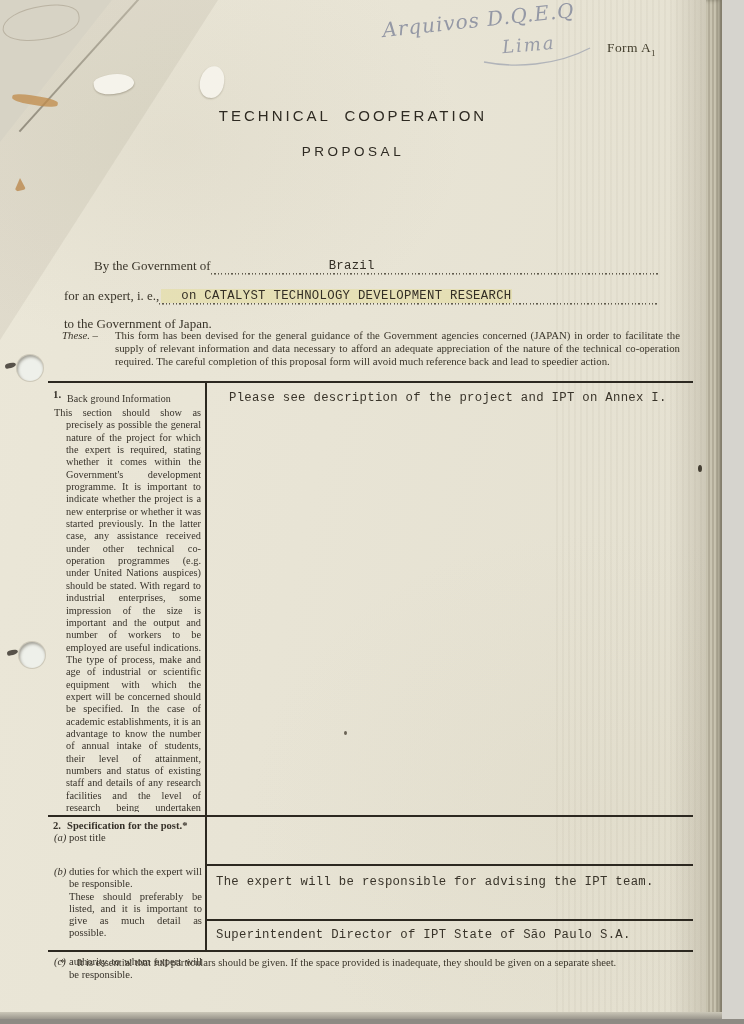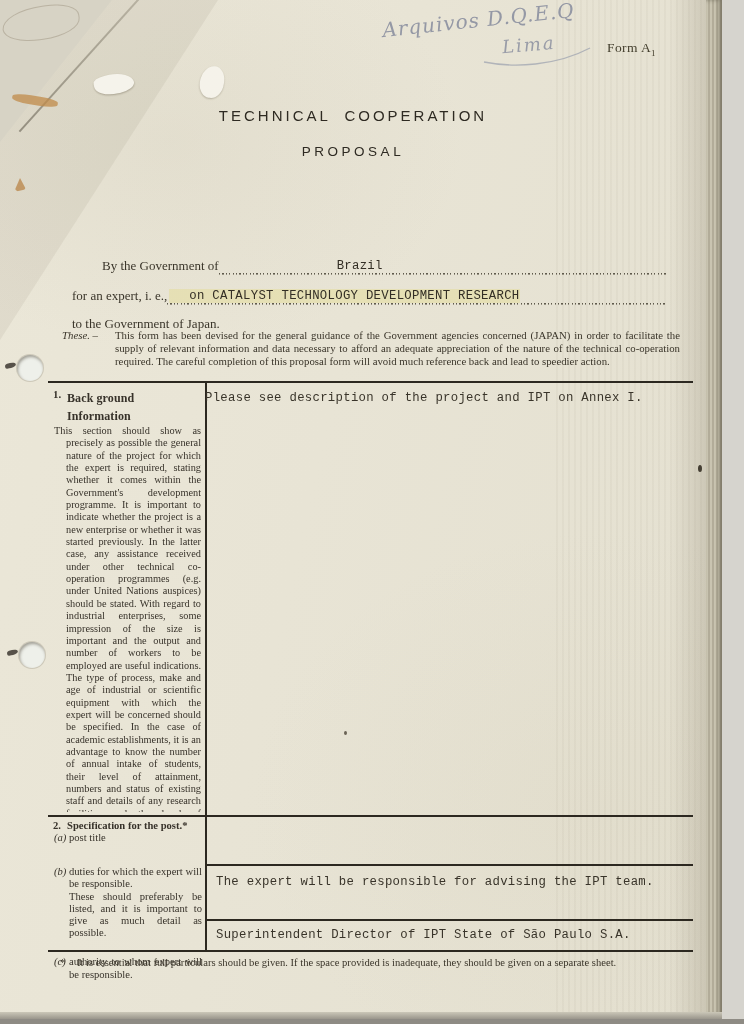--- a/index.html
+++ b/index.html
@@ -67,21 +67,21 @@
   .hw2 { left:502px; top:34px; font-size:18px; transform:rotate(-5deg); opacity:.8; letter-spacing:2px; }
   .flourish { position:absolute; left:478px; top:40px; }
 
   
   .title-block { position:absolute; left:0; top:104px; width:706px; text-align:center;
     font-family:"Liberation Sans", sans-serif; font-weight:normal; color:#2e2a22; }
   .title-block .t1, .title-block .t2 { font-size:15px; letter-spacing:3px; word-spacing:7px; line-height:23px; }
   .title-block .t3 { font-size:13.5px; letter-spacing:3.5px; margin-top:17px; }
 
   
-  .preamble { position:absolute; left:72px; top:245px; width:594px; font-size:13px; color:#3a352a; }
+  .preamble { position:absolute; left:64px; top:245px; width:594px; font-size:13px; color:#3a352a; }
   .pre-line { position:relative; display:flex; align-items:flex-end; height:30px; }
   .pre-line .lbl { white-space:nowrap; padding-bottom:1px; }
   .pre-line.first .lbl { padding-left:30px; }
   .dots { flex:1; position:relative; height:100%;
     background:repeating-linear-gradient(90deg,#5f5a4c 0 1.2px, transparent 1.2px 3.4px);
     background-size:100% 1.6px; background-position:0 bottom; background-repeat:no-repeat; }
   .typed { font-family:"Liberation Mono", monospace; color:#332e25; letter-spacing:.3px;padding-left:20px; }
   .dots .typed { position:absolute; bottom:2px; font-size:12.3px; white-space:nowrap; }
   .dots .v-brazil { left:98px; }
   .dots .v-expert { left:2px; background:rgba(226,214,110,0.30); }
@@ -98,25 +98,25 @@
   .r-sec    { left:48px; top:815px; width:645px; height:2px; }
   .r-bottom { left:48px; top:950px; width:645px; height:2px; }
   .r-a      { left:205px; top:864px; width:488px; height:1.5px; }
   .r-b      { left:205px; top:919px; width:488px; height:1.5px; }
   .r-vert   { left:205px; top:381px; width:1.5px; height:570px; }
 
   
   .s1-left { position:absolute; left:54px; top:388px; width:147px; height:424px; overflow:hidden; color:#37322a; }
   .s1-left .hd-row { position:relative; padding-left:13px; margin-bottom:1px; }
   .s1-left .num { position:absolute; left:-1px; top:0; font-weight:bold; font-size:10.8px; }
-  .s1-left .hd { font-weight:bold; font-size:12px; letter-spacing:.1px; }
+  .s1-left .hd { font-weight:normal; font-size:10px; letter-spacing:.1px; }
   .s1-left .para { padding-left:12px; text-indent:-12px; font-size:10.3px; line-height:12.35px; text-align:justify; }
 
   .answer { position:absolute; font-family:"Liberation Mono", monospace; color:#39342a; font-size:12.3px; line-height:16.5px; letter-spacing:.3px; }
-  .ans1 { left:205px; top:390px; width:474px; }
+  .ans1 { left:229px; top:390px; width:474px; }
   .ans2a { left:216px; top:822px; width:476px; }
   .ans2b { left:216px; top:874px; width:476px; }
   .ans2c { left:216px; top:927px; width:476px; }
 
   .s2-left { position:absolute; left:54px; top:820px; width:148px; color:#37322a; font-size:10.6px; }
   .s2-left .hd-row { position:relative; padding-left:13px; }
   .s2-left .num { position:absolute; left:-1px; top:0; font-weight:bold; }
   .s2-left .hd { font-weight:bold; }
   .s2-item { position:relative; padding-left:15px; line-height:12.2px; text-align:justify; }
   .s2-item .ilbl { position:absolute; left:0; top:0; font-style:italic; }

